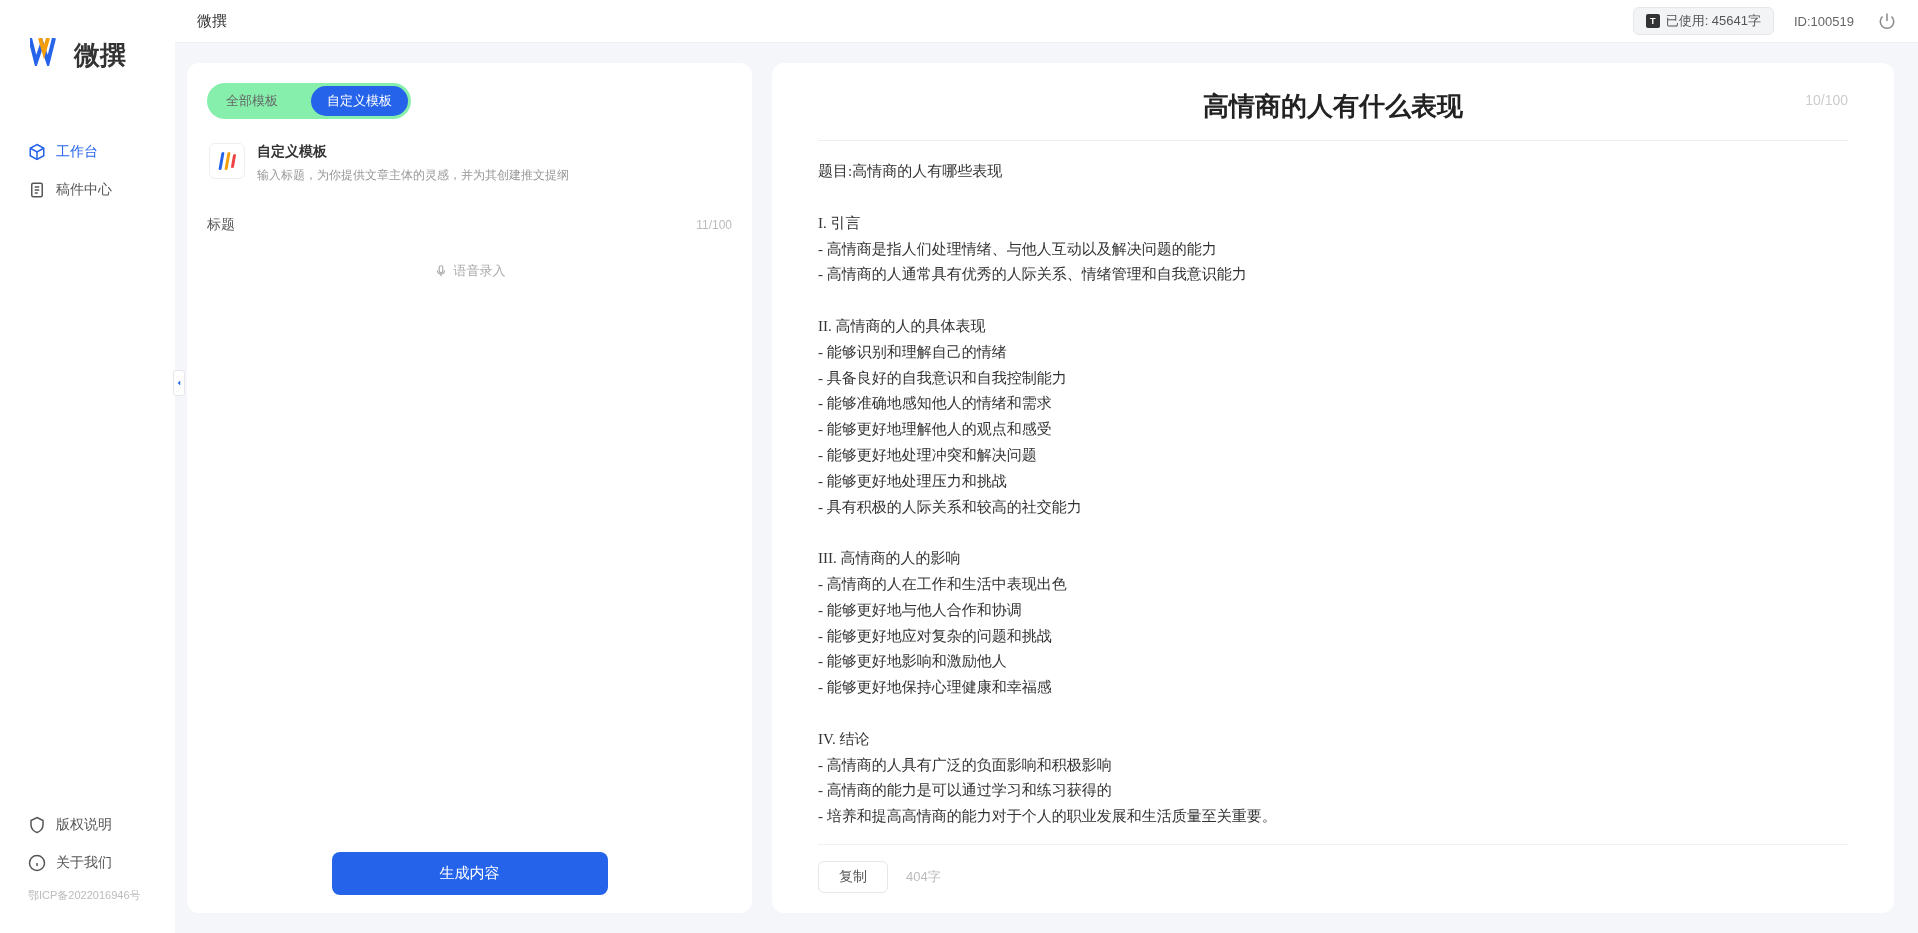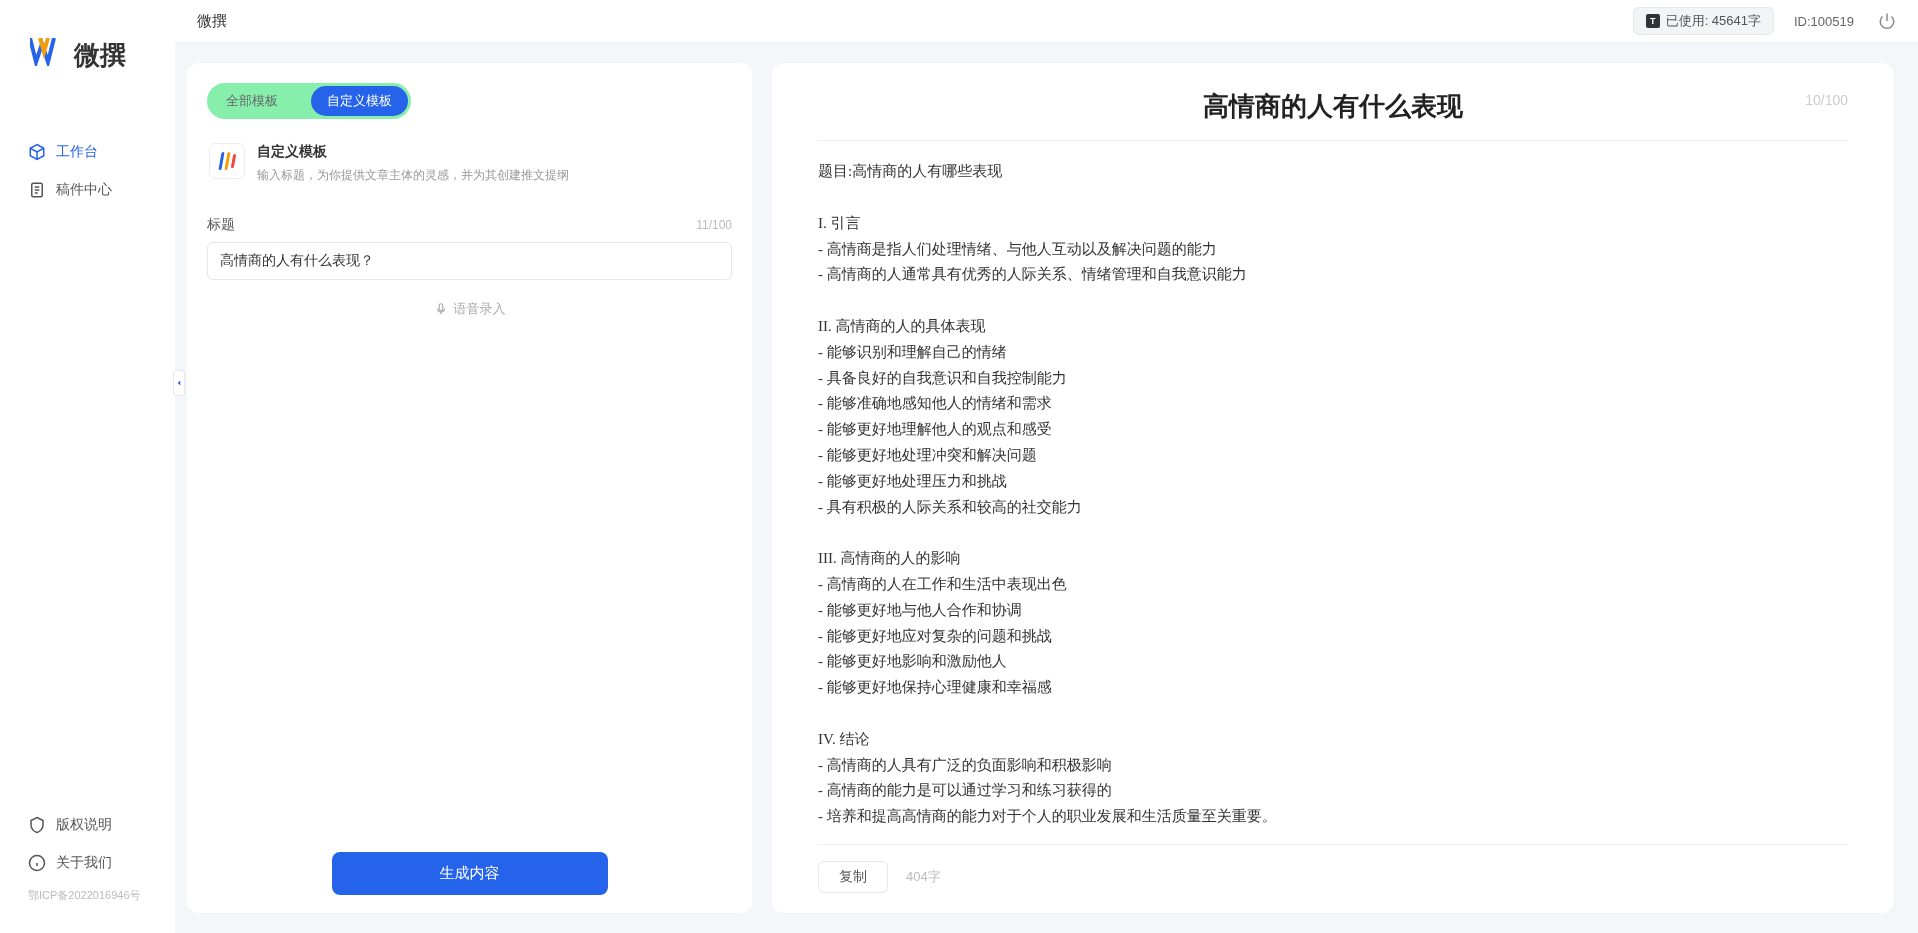--- a/index.html
+++ b/index.html
@@ -164,21 +164,20 @@
           <div class="template-text">
             <div class="t-title">自定义模板</div>
             <div class="t-desc">输入标题，为你提供文章主体的灵感，并为其创建推文提纲</div>
           </div>
         </div>
 
         <div class="field-label-row">
           <span class="field-label">标题</span>
           <span class="field-count">11/100</span>
         </div>
-        <input class="title-input" type="text" value="高情商的人有什么表现？" style="">
 
         <div class="voice-input">
           <svg viewBox="0 0 24 24" fill="none" stroke="currentColor" stroke-width="2">
               <rect x="9" y="3" width="6" height="12" rx="3"></rect>
               <path d="M6 11 a6 6 0 0 0 12 0"></path>
               <line x1="12" y1="17" x2="12" y2="21"></line>
             </svg>
           <span>语音录入</span>
         </div>
 

